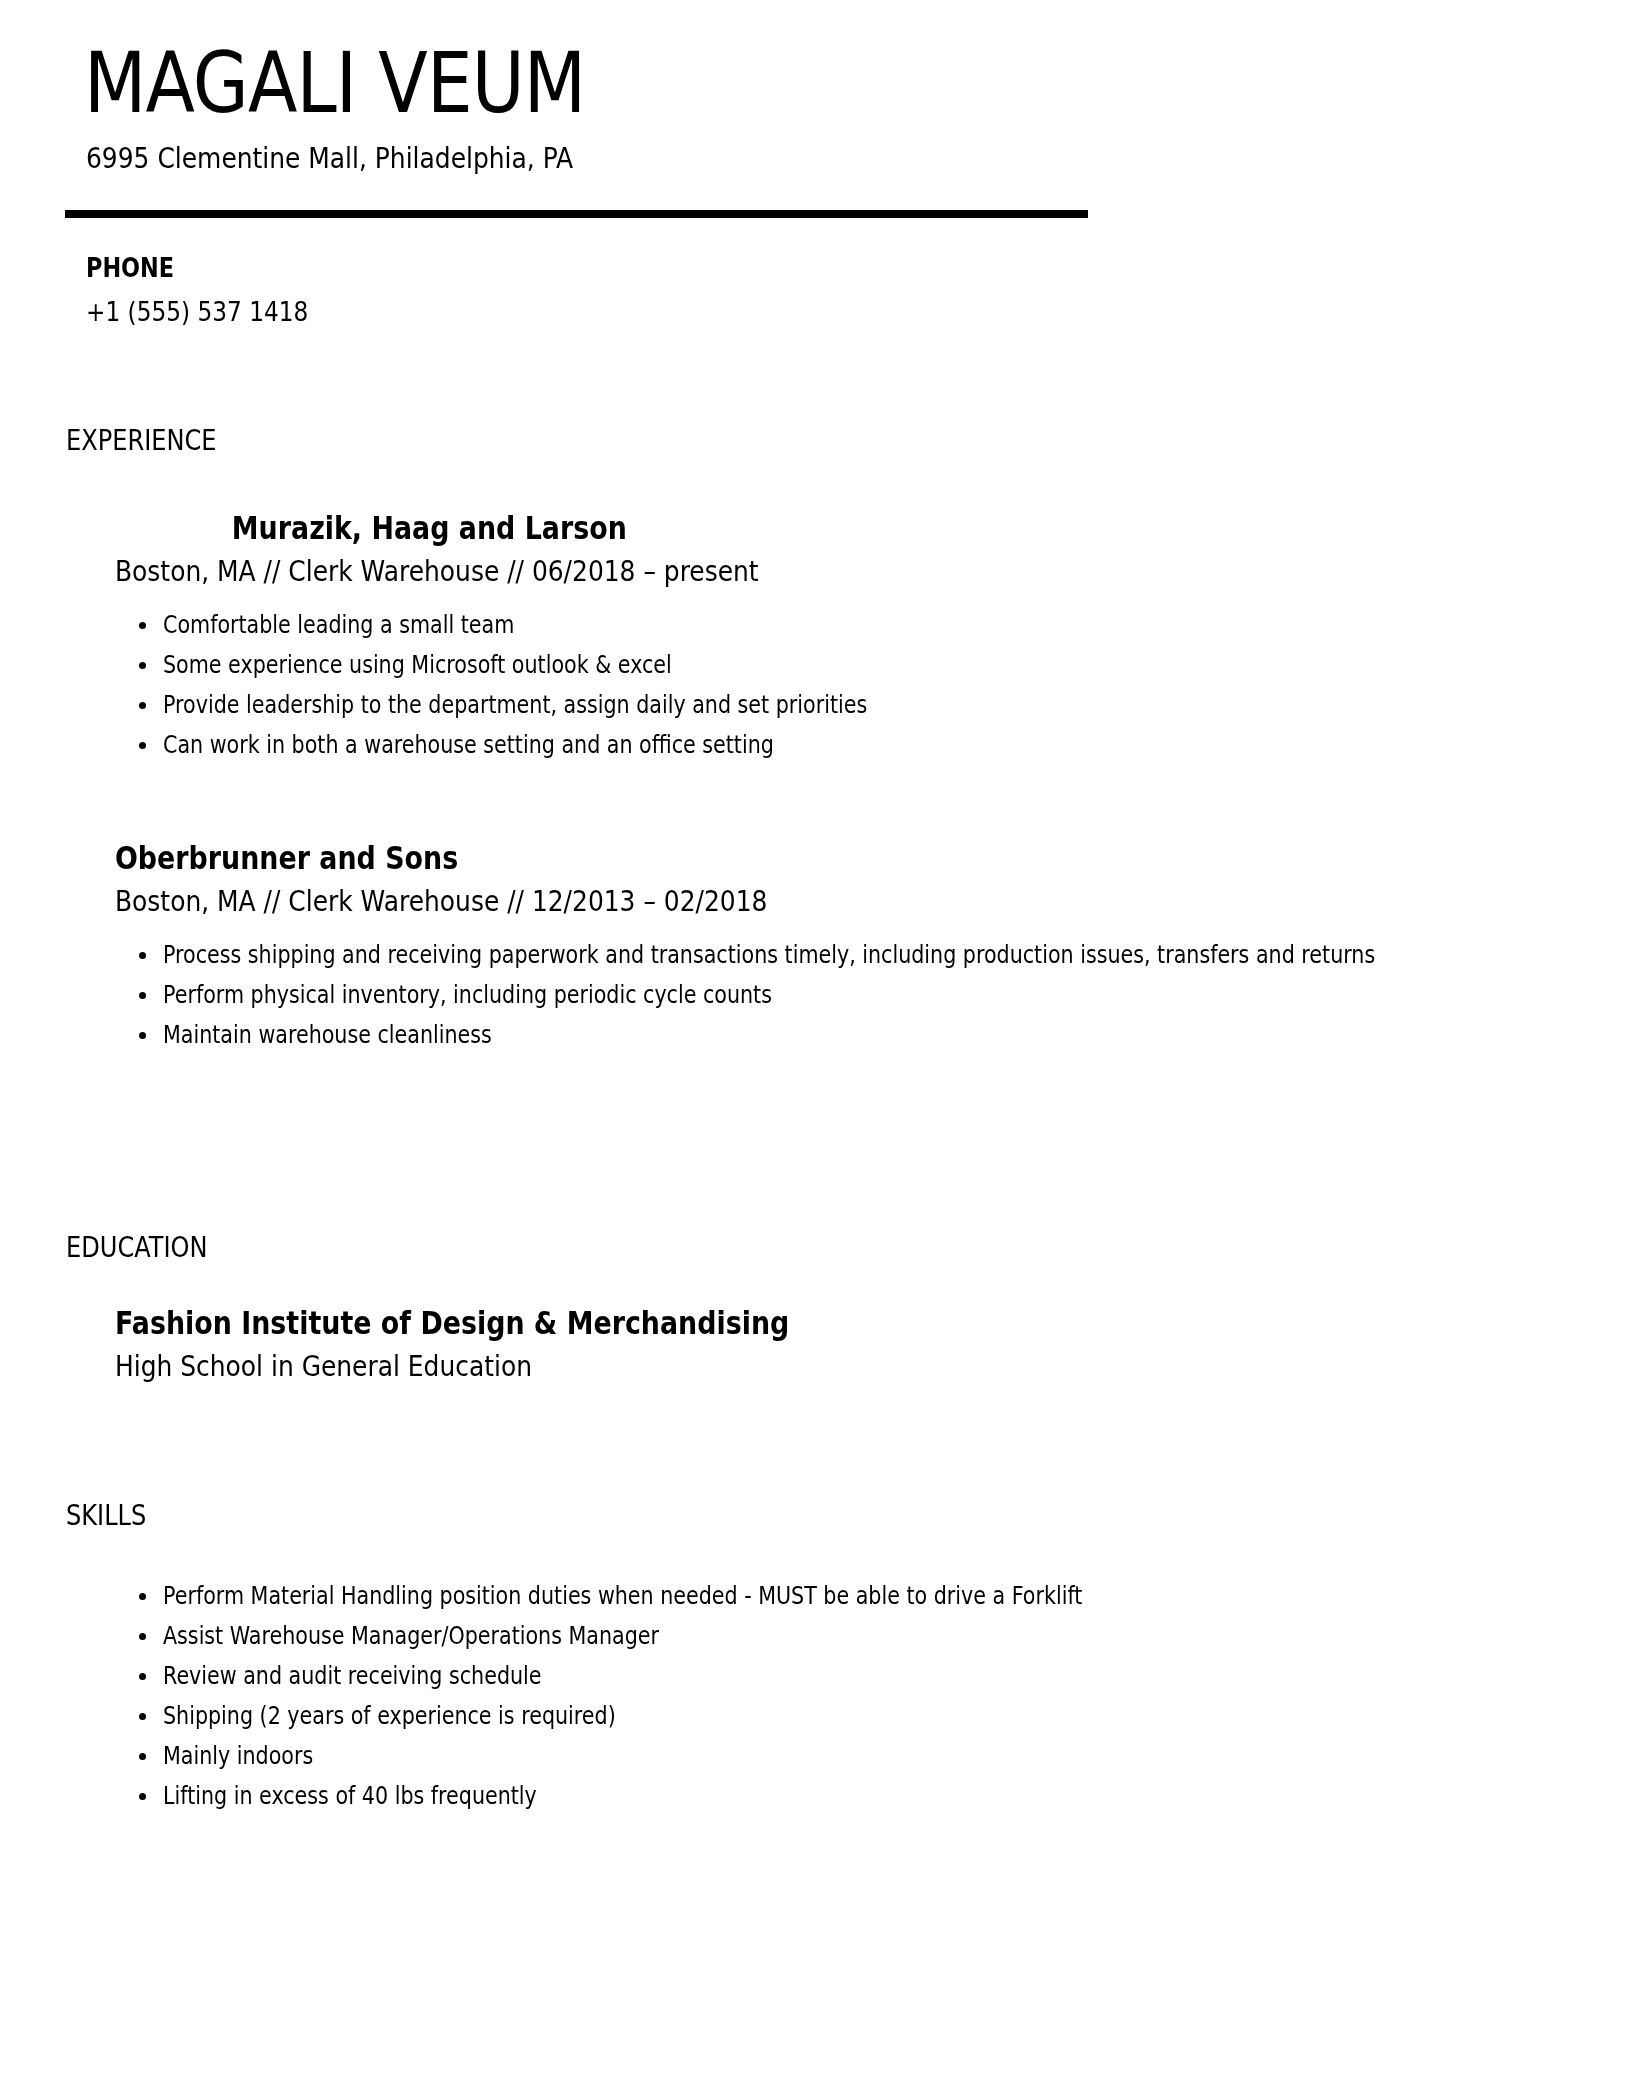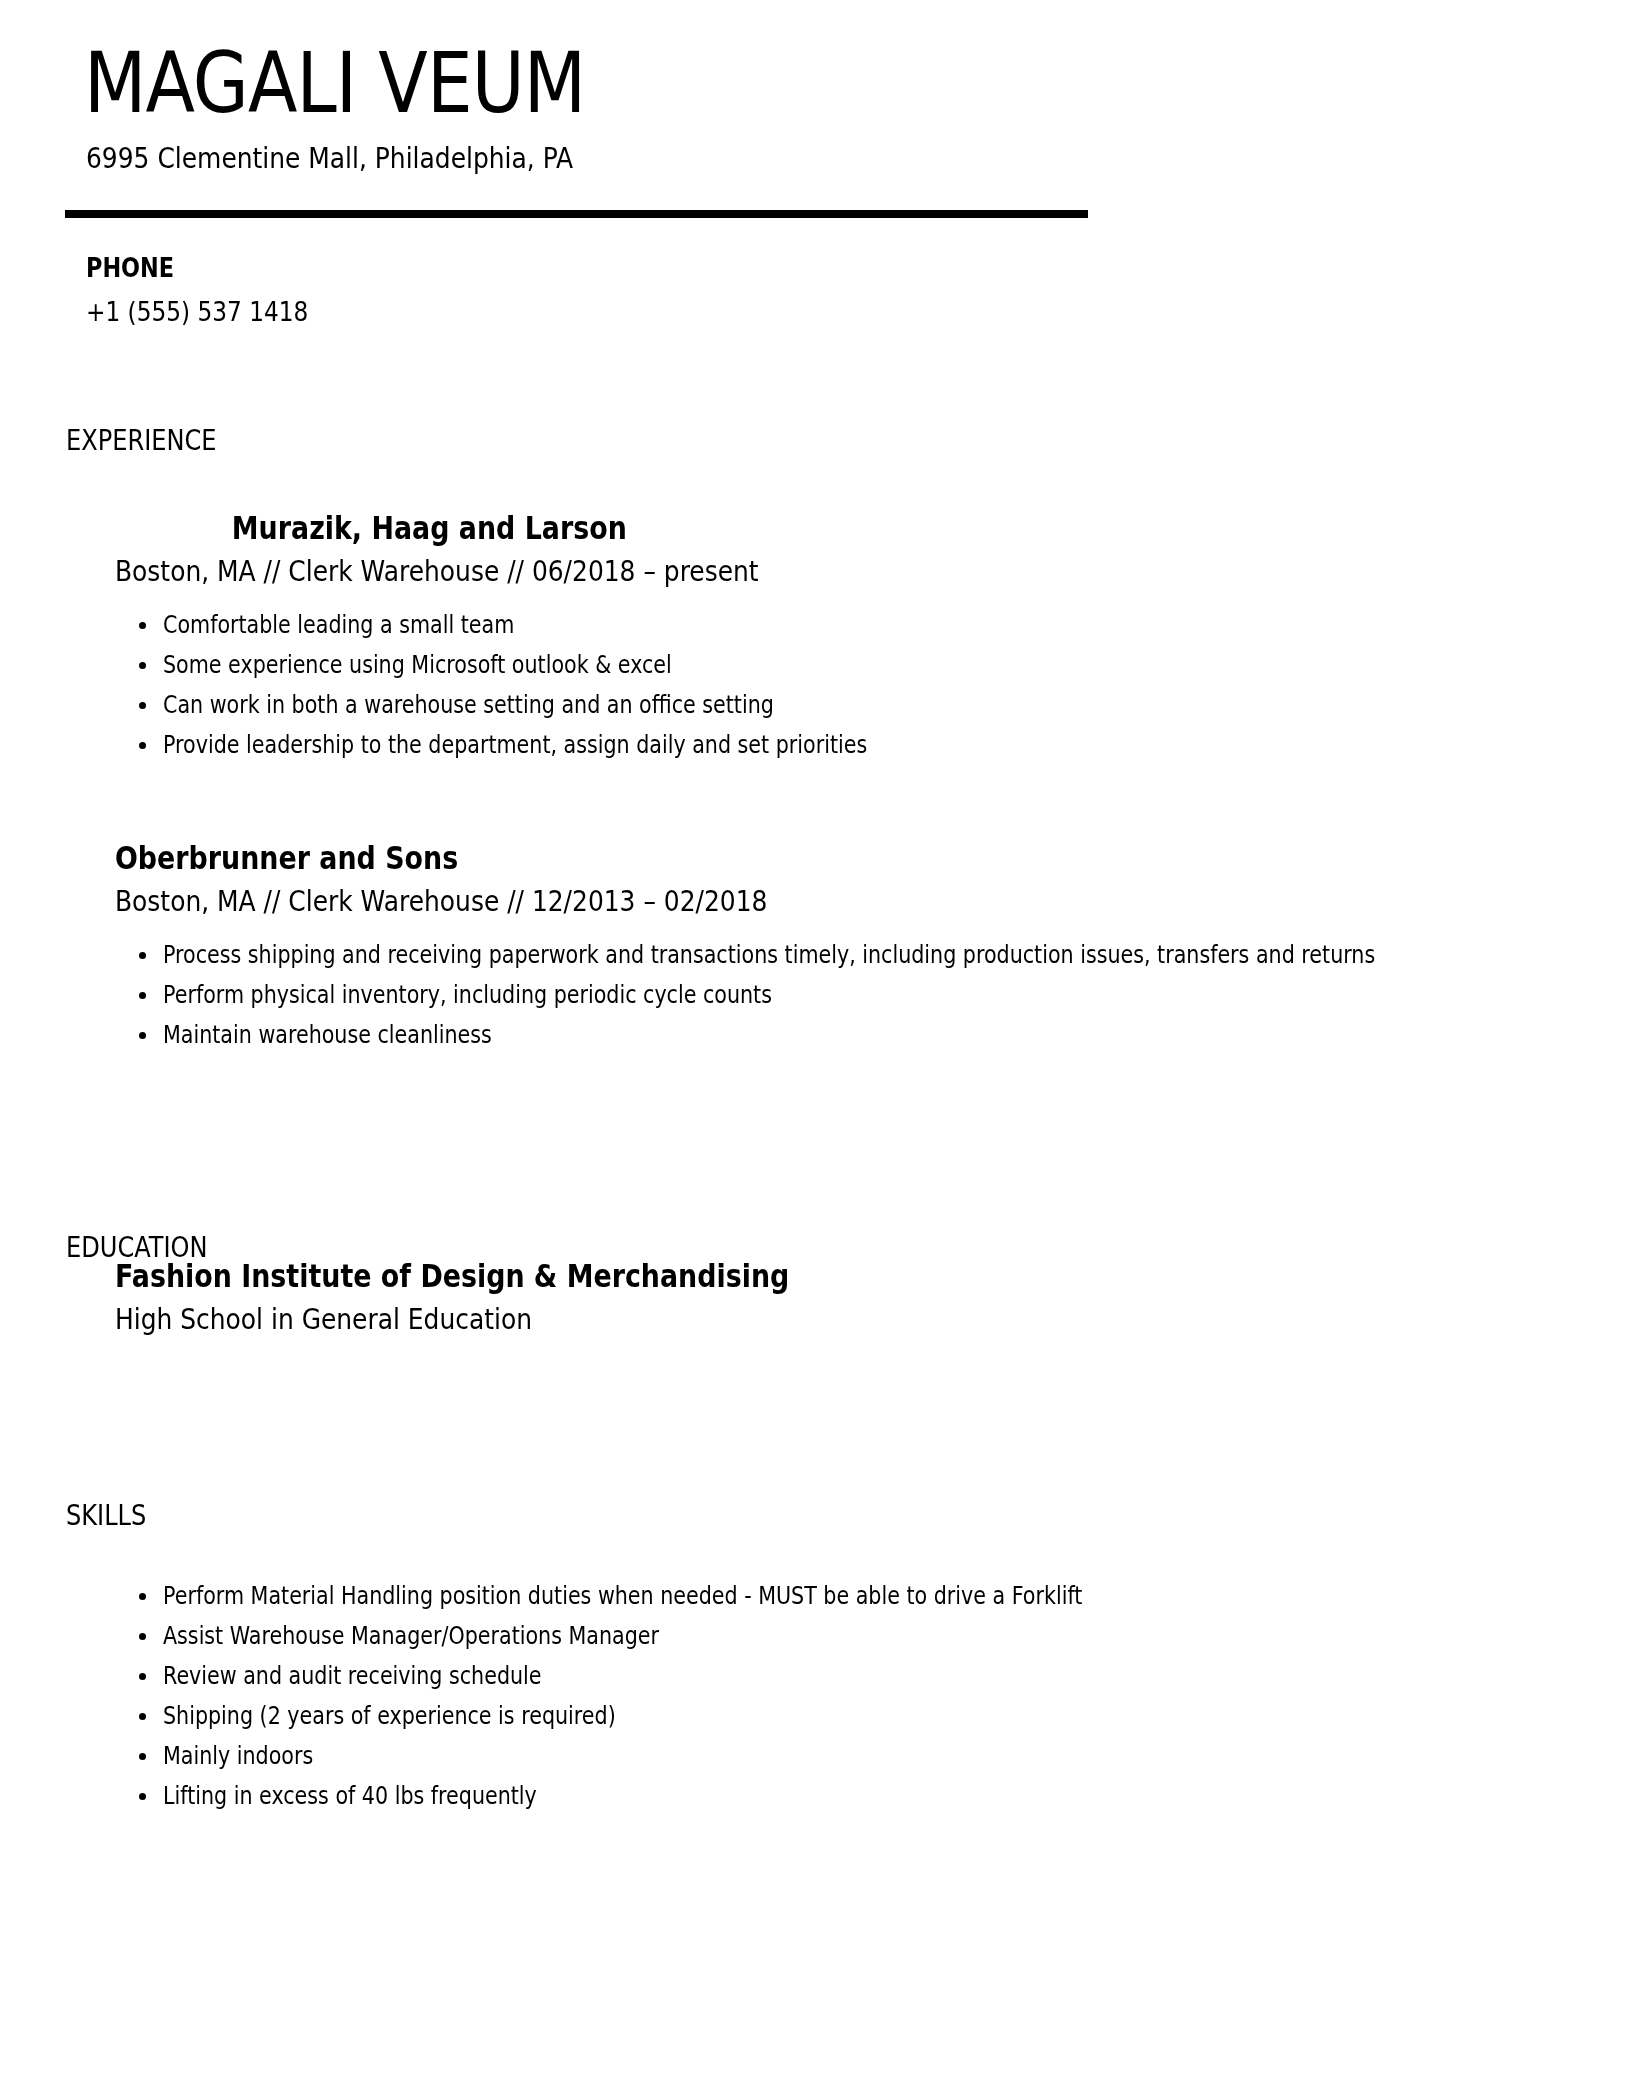--- a/index.html
+++ b/index.html
@@ -78,25 +78,25 @@
     <li>
         <span class="dot"></span>
         <span class="txt">Comfortable leading a small team</span>
       </li>
     <li>
         <span class="dot"></span>
         <span class="txt">Some experience using Microsoft outlook &amp; excel</span>
       </li>
     <li>
         <span class="dot"></span>
-        <span class="txt">Can work in both a warehouse setting and an office setting</span>
+        <span class="txt">Provide leadership to the department, assign daily and set priorities</span>
       </li>
     <li>
         <span class="dot"></span>
-        <span class="txt">Provide leadership to the department, assign daily and set priorities</span>
+        <span class="txt">Can work in both a warehouse setting and an office setting</span>
       </li>
   </ul>
 </div>
 
 <div class="block" style="top:842px;">
   <div class="company">Oberbrunner and Sons</div>
   <div class="meta">Boston, MA // Clerk Warehouse // 12/2013 – 02/2018</div>
   <ul class="bullets">
     <li>
         <span class="dot"></span>
@@ -107,21 +107,21 @@
         <span class="txt">Perform physical inventory, including periodic cycle counts</span>
       </li>
     <li>
         <span class="dot"></span>
         <span class="txt">Maintain warehouse cleanliness</span>
       </li>
   </ul>
 </div>
 
 <div class="abs section-heading" style="top:1234px;">EDUCATION</div>
-<div class="block" style="top:1260px;">
+<div class="block" style="top:1307px;">
   <div class="company">Fashion Institute of Design &amp; Merchandising</div>
   <div class="degree">High School in General Education</div>
 </div>
 
 <div class="abs section-heading" style="top:1502px;">SKILLS</div>
 <div class="block" style="top:1576px;">
   <ul class="bullets" style="margin-top:0;">
     <li>
         <span class="dot"></span>
         <span class="txt">Perform Material Handling position duties when needed - MUST be able to drive a Forklift</span>

